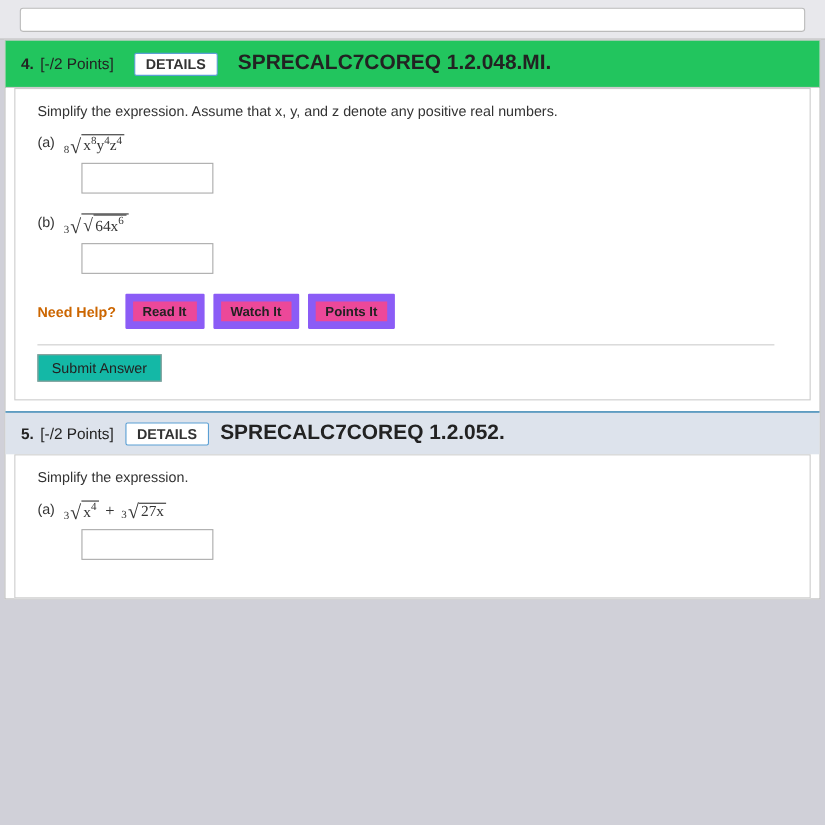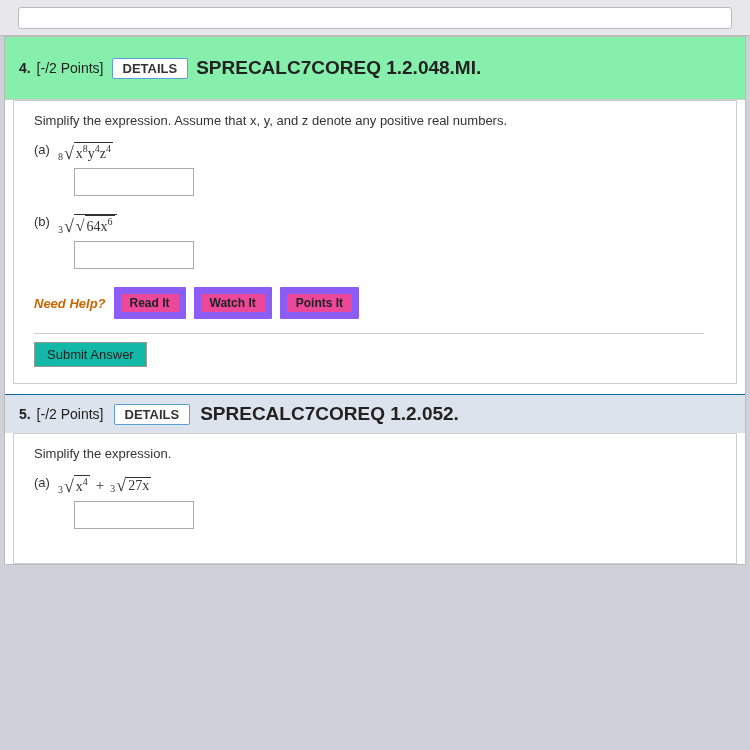--- a/index.html
+++ b/index.html
@@ -21,25 +21,25 @@
     }
     .address-bar {
       flex: 1;
       background: white;
       border: 1px solid #bbb;
       border-radius: 3px;
       height: 22px;
       margin: 0 8px;
     }
     .problem-header {
-      background: #86efac;
-      padding: 20px 14px;
-      display: flex;
-      align-items: center;
-      gap: 8px;
+      background: #22c55e;
+      padding: 10px 14px;
+      display: flex;
+      align-items: center;
+      gap: 18px;
       border-bottom: 1px solid #ccc;
     }
     .problem-number {
       font-weight: bold;
       font-size: 14px;
       color: #222;
     }
     .details-btn {
       border: 1.5px solid #5a9fd4;
       color: #333;
@@ -96,21 +96,20 @@
       display: flex;
       align-items: center;
       gap: 8px;
       margin-top: 10px;
       margin-bottom: 14px;
     }
     .need-help-label {
       color: #cc6600;
       font-weight: bold;
       font-size: 13px;
-      font-style: italic;
     }
     .help-btn {
       border: 7px solid #8b5cf6;
       background: #ec4899;
       padding: 2px 9px;
       font-size: 12px;
       cursor: pointer;
       color: #222;
       border-radius: 1px;
       font-weight: bold;

